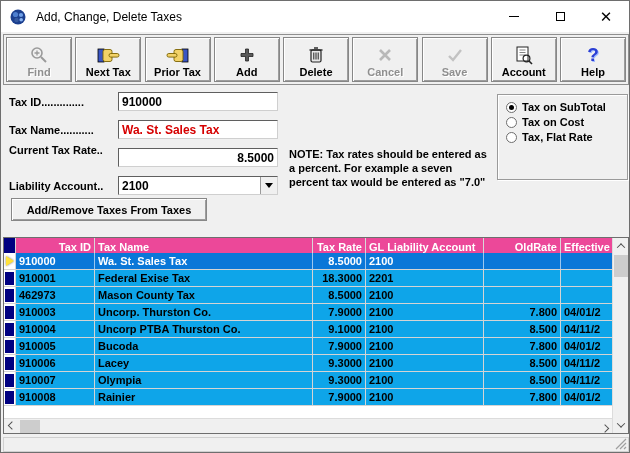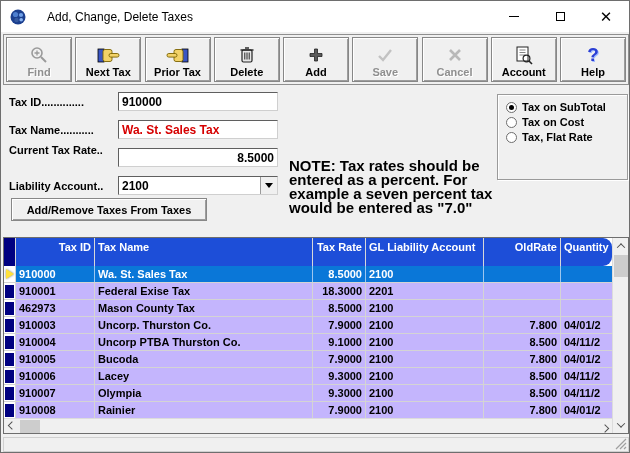--- a/index.html
+++ b/index.html
@@ -10,21 +10,21 @@
     position:relative; width:630px; height:453px;
     background:#f0f0f0; border:1px solid #6e6e6e; overflow:hidden;
   }
 
   
   .titlebar {
     position:absolute; left:0; top:0; right:0; height:31px;
     background:#ffffff; display:flex; align-items:center;
   }
   .titlebar .app-icon { margin-left:8px; width:18px; height:18px; }
-  .titlebar .title-text { margin-left:20px; font-size:12px; color:#000; }
+  .titlebar .title-text { margin-left:9px; font-size:12px; color:#000; }
   .win-controls { position:absolute; right:0; top:0; height:31px; display:flex; }
   .win-btn { width:46px; height:31px; display:flex; align-items:center; justify-content:center; }
   .glyph-min { width:10px; height:1px; background:#000; }
   .glyph-max { width:9px; height:9px; border:1px solid #000; }
   .glyph-close { font-size:15px; color:#000; line-height:1; }
 
   
   .toolbar {
     position:absolute; left:2px; top:33px; width:626px; height:51px;
     border:1px solid #8f8f8f; background:#f0f0f0;
@@ -60,22 +60,22 @@
   .tri-down { width:0; height:0; border-left:4px solid transparent; border-right:4px solid transparent; border-top:5px solid #000; }
 
   .addremove-btn {
     position:absolute; left:10px; top:197px; width:196px; height:23px;
     background:#f0f0f0; border:1px solid #878787;
     box-shadow: inset 1px 1px 0 #ffffff, inset -1px -1px 0 #9d9d9d;
     font-size:11px; font-weight:bold; display:flex; align-items:center; justify-content:center;
     cursor:pointer;
   }
   .note-block {
-    position:absolute; left:288px; top:158px; width:206px;
-    font-size:15px; font-weight:bold; color:#000; line-height:14px;
+    position:absolute; left:288px; top:146px; width:206px;
+    font-size:11px; font-weight:bold; color:#000; line-height:14px;
   }
 
   .groupbox {
     position:absolute; left:496px; top:93px; width:131px; height:86px;
     border:1px solid #9a9a9a; box-shadow: inset 1px 1px 0 #fff, 1px 1px 0 #fff;
     background:#f0f0f0; padding:6px 0 0 8px;
     display:flex; flex-direction:column; gap:3px;
   }
   .radio-row { display:flex; align-items:center; gap:5px; height:12px; cursor:pointer; }
   .radio-circle {
@@ -86,27 +86,27 @@
     content:""; position:absolute; left:2px; top:2px; width:5px; height:5px;
     border-radius:50%; background:#000;
   }
   .radio-label { font-size:11px; font-weight:bold; white-space:nowrap;text-align:right; }
 
   
   .grid-frame {
     position:absolute; left:2px; top:236px; width:626px; height:197px;
     border:1px solid #6e6e6e; background:#fff; overflow:hidden;
   }
-  .grid-header { display:flex; height:28px; background:#1d4ed8; width:608px;border-radius:9px; }
+  .grid-header { display:flex; height:15px; background:#ec4899; width:608px; }
   .gh-cell {
     color:#fff; font-size:11px; font-weight:bold; line-height:19px;
     border-right:1px solid #d8d8d8; overflow:hidden; white-space:nowrap;
     padding:0 3px; flex:none;
   }
-  .grid-row { display:flex; height:17px; width:608px; background:#c4b5fd; border-bottom:1px solid #d4d4d4; cursor:pointer; }
+  .grid-row { display:flex; height:17px; width:608px; background:#0ea5e9; border-bottom:1px solid #d4d4d4; cursor:pointer; }
   .grid-row.selected { background:#0a77d8; }
   .gr-cell {
     font-size:11px; font-weight:bold; color:#000; line-height:16px;
     border-right:1px solid #d4d4d4; overflow:hidden; white-space:nowrap;
     padding:0 3px; flex:none;
   }
   .grid-row.selected .gr-cell { color:#fff; border-right-color:#9cc6ef; }
   .ind-cell { width:12px; flex:none; background:#fff; display:flex; align-items:center; justify-content:center; border-right:1px solid #d4d4d4; }
   .ind-square { width:9px; height:13px; background:#000080; }
   .ind-arrow { width:0; height:0; border-top:5px solid transparent; border-bottom:5px solid transparent; border-left:8px solid #ffe13b; filter:drop-shadow(0 0 1px #00000088); }
@@ -200,52 +200,52 @@
           <svg width="24" height="15" viewBox="0 0 24 15">
             <rect x="16" y="1" width="6" height="13" fill="#3a56c4" stroke="#000" stroke-width="0.8"></rect>
             <rect x="8" y="1.5" width="9" height="12" rx="2" fill="#f2d268" stroke="#7a6200" stroke-width="0.9"></rect>
             <rect x="1" y="5.5" width="10" height="3.6" rx="1.8" fill="#f2d268" stroke="#7a6200" stroke-width="0.9"></rect>
           </svg>
         </span>
         <span class="tb-label">Prior Tax</span>
       </div>
       <div class="tb-btn">
         <span class="tb-icon">
+          <svg width="16" height="16" viewBox="0 0 16 16">
+            <path d="M6.5 2h3v4.5H14v3H9.5V14h-3V9.5H2v-3h4.5z" fill="#5a5a5a" stroke="#222" stroke-width="0.8"></path>
+          </svg>
+        </span>
+        <span class="tb-label">Add</span>
+      </div>
+      <div class="tb-btn">
+        <span class="tb-icon">
           <svg width="16" height="18" viewBox="0 0 16 18">
             <rect x="3" y="4" width="10" height="12" rx="1.5" fill="#e8e8e8" stroke="#222" stroke-width="1.2"></rect>
             <path d="M1.5 4h13" stroke="#222" stroke-width="1.4"></path>
             <path d="M6 2h4" stroke="#222" stroke-width="1.4"></path>
             <path d="M5.8 6.5v7M8 6.5v7M10.2 6.5v7" stroke="#222" stroke-width="1"></path>
           </svg>
         </span>
         <span class="tb-label">Delete</span>
       </div>
-      <div class="tb-btn">
+      <div class="tb-btn disabled">
         <span class="tb-icon">
           <svg width="16" height="16" viewBox="0 0 16 16">
-            <path d="M6.5 2h3v4.5H14v3H9.5V14h-3V9.5H2v-3h4.5z" fill="#5a5a5a" stroke="#222" stroke-width="0.8"></path>
-          </svg>
-        </span>
-        <span class="tb-label">Add</span>
+            <path d="M3 3 L13 13 M13 3 L3 13" stroke="#b8b8b8" stroke-width="2.6"></path>
+          </svg>
+        </span>
+        <span class="tb-label">Cancel</span>
       </div>
       <div class="tb-btn disabled">
         <span class="tb-icon">
           <svg width="18" height="16" viewBox="0 0 18 16">
             <path d="M3 9 L7 13 L15 3" stroke="#c2c2c2" stroke-width="2.4" fill="none"></path>
           </svg>
         </span>
         <span class="tb-label">Save</span>
-      </div>
-      <div class="tb-btn disabled">
-        <span class="tb-icon">
-          <svg width="16" height="16" viewBox="0 0 16 16">
-            <path d="M3 3 L13 13 M13 3 L3 13" stroke="#b8b8b8" stroke-width="2.6"></path>
-          </svg>
-        </span>
-        <span class="tb-label">Cancel</span>
       </div>
       <div class="tb-btn">
         <span class="tb-icon">
           <svg width="18" height="19" viewBox="0 0 18 19">
             <rect x="2" y="1" width="11" height="14" fill="#fff" stroke="#222" stroke-width="1"></rect>
             <path d="M4.5 4h6M4.5 6.5h6M4.5 9h6" stroke="#777" stroke-width="0.9"></path>
             <circle cx="11.5" cy="12.5" r="3.4" fill="none" stroke="#222" stroke-width="1.2"></circle>
             <path d="M14 15 L17 18" stroke="#222" stroke-width="1.6"></path>
           </svg>
         </span>
@@ -296,21 +296,21 @@
     </div>
 
   <div class="grid-frame">
     <div class="grid-header" id="gridheader">
         <div class="ind-cell" style="background: rgb(0, 0, 128);"></div>
         <div class="gh-cell col-taxid">Tax ID</div>
         <div class="gh-cell col-taxname">Tax Name</div>
         <div class="gh-cell col-taxrate">Tax Rate</div>
         <div class="gh-cell col-gl">GL Liability Account</div>
         <div class="gh-cell col-oldrate">OldRate</div>
-        <div class="gh-cell col-eff">Quantity</div>
+        <div class="gh-cell col-eff">Effective</div>
       </div>
     <div id="gridbody">
         <div class="grid-row selected">
           <div class="ind-cell">
             <span class="ind-arrow"></span>
           </div>
           <div class="gr-cell col-taxid">910000</div>
           <div class="gr-cell col-taxname">Wa. St. Sales Tax</div>
           <div class="gr-cell col-taxrate">8.5000</div>
           <div class="gr-cell col-gl">2100</div>

